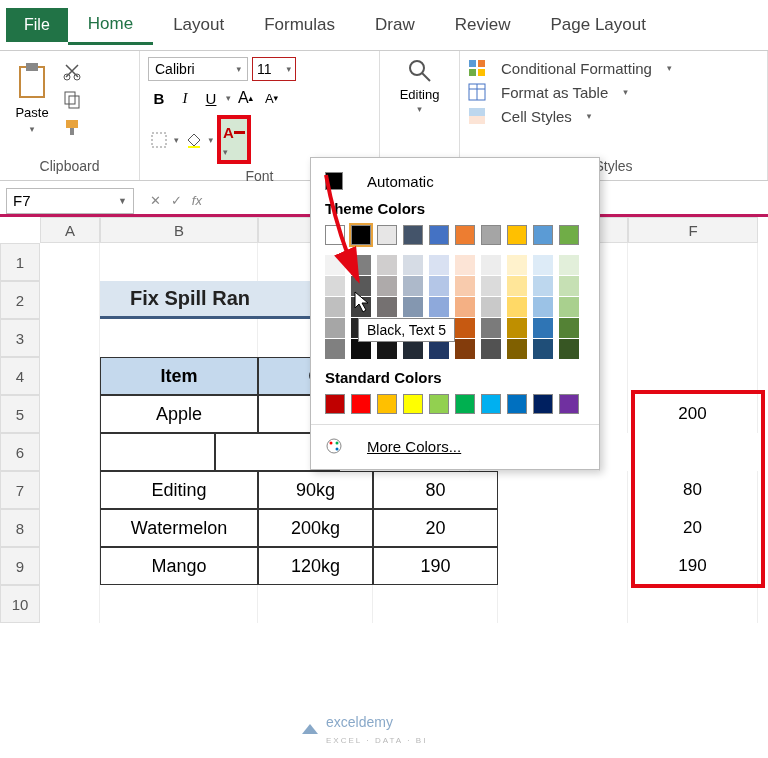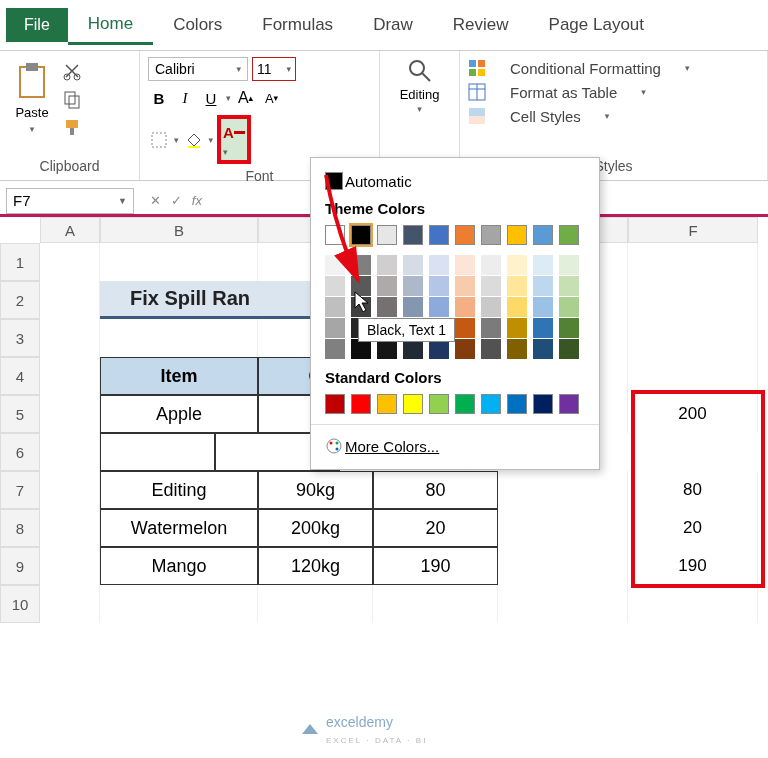--- a/index.html
+++ b/index.html
@@ -29,21 +29,21 @@
 .fbtn{width:22px;height:22px;display:flex;align-items:center;justify-content:center;font-size:15px}
 
 
 .hl{border:4px solid #e30613;padding:2px;background:#d5e8d4}
 
 
 .editing{display:flex;flex-direction:column;align-items:center;gap:2px;padding:4px 10px}
 
 
 .styles .grp-body{flex-direction:column;gap:6px;align-items:flex-start;padding-top:6px}
-.style-item{display:flex;align-items:center;gap:24px;font-size:15px;color:#444}
+.style-item{display:flex;align-items:center;gap:15px;font-size:15px;color:#444}
 
 
 .fbar{display:flex;align-items:center;height:30px;border-bottom:3px solid #be185d;margin-top:6px}
 .namebox{width:128px;height:26px;border:1px solid #bbb;margin:0 6px;display:flex;align-items:center;justify-content:space-between;padding:0 6px;font-size:15px}
 .fx-icons{display:flex;gap:10px;padding:0 10px;color:#888}
 
 
 .sheet{position:relative}
 .colhdrs{display:flex;margin-left:40px}
 .colhdr{border:1px solid #ddd;background:#f3f3f3;text-align:center;font-size:15px;color:#555;height:26px;display:flex;align-items:center;justify-content:center}
@@ -59,21 +59,21 @@
 
 
 .th{background:#c5d9ed;border:1px solid #333!important;font-weight:700;font-size:18px}
 .td{border:1px solid #333!important;font-size:18px}
 
 
 .spill-hl{position:absolute;border:4px solid #e30613;left:631px;top:173px;width:134px;height:198px;pointer-events:none}
 
 
 .color-dd{position:absolute;left:310px;top:157px;width:290px;background:#fff;border:1px solid #bbb;box-shadow:3px 3px 8px rgba(0,0,0,.2);z-index:50;padding:8px 0}
-.dd-row{display:flex;align-items:center;gap:2px;padding:6px 14px;font-size:15px}
+.dd-row{display:flex;align-items:center;gap:24px;padding:6px 14px;font-size:15px}
 .sw{width:18px;height:18px;border:1px solid #888}
 .dd-hdr{font-weight:700;padding:4px 14px;font-size:15px}
 .sw-grid{display:flex;gap:6px;padding:4px 14px}
 .sw-grid .sw{width:20px;height:20px}
 .shade-grid{padding:6px 14px;display:flex;gap:6px}
 .shade-col{display:flex;flex-direction:column;gap:1px}
 .shade-col .sw{width:20px;height:20px;border:none}
 .sel{outline:2px solid #e8a33d}
 .cursor2{position:absolute;left:353px;top:290px;z-index:60;pointer-events:none}
 .tooltip{position:absolute;left:358px;top:318px;background:#fff;border:1px solid #888;padding:3px 8px;font-size:14px;z-index:61}
@@ -84,21 +84,21 @@
 .wm small{font-size:8px;letter-spacing:2px;color:#888}
 
 .chev{font-size:9px;color:#666}
 </style>
 </head>
 <body>
 
 <div class="tabs">
   <div class="file-tab">File</div>
   <div class="tab active">Home</div>
-  <div class="tab">Colors</div>
+  <div class="tab">Layout</div>
   <div class="tab">Formulas</div>
   <div class="tab">Draw</div>
   <div class="tab">Review</div>
   <div class="tab">Page Layout</div>
 </div>
 
 <div class="ribbon">
   <div class="grp" style="width:140px">
     <div class="grp-body">
       <div class="paste-btn">
@@ -440,21 +440,21 @@
         <circle cx="12" cy="6" r="1.5" fill="#00b050"></circle>
         <circle cx="12" cy="12" r="1.5" fill="#0070c0"></circle>
       </svg>
     <span style="text-decoration:underline">More Colors...</span>
   </div>
 </div>
 
 <svg class="cursor2" width="20" height="24">
     <path d="M2 2 L2 18 L6 14 L10 22 L13 20 L9 13 L15 13 Z" fill="#fff" stroke="#000"></path>
   </svg>
-<div class="tooltip">Black, Text 1</div>
+<div class="tooltip">Black, Text 5</div>
 
 <svg class="arrow" width="60" height="130">
   <defs>
       <marker id="ah" markerWidth="10" markerHeight="10" refX="8" refY="3" orient="auto">
         <path d="M0,0 L0,6 L9,3 Z" fill="#e30613"></path>
       </marker>
     </defs>
   <path d="M10 5 Q 20 60 42 110" stroke="#e30613" stroke-width="4" fill="none" marker-end="url(#ah)"></path>
 </svg>
 

